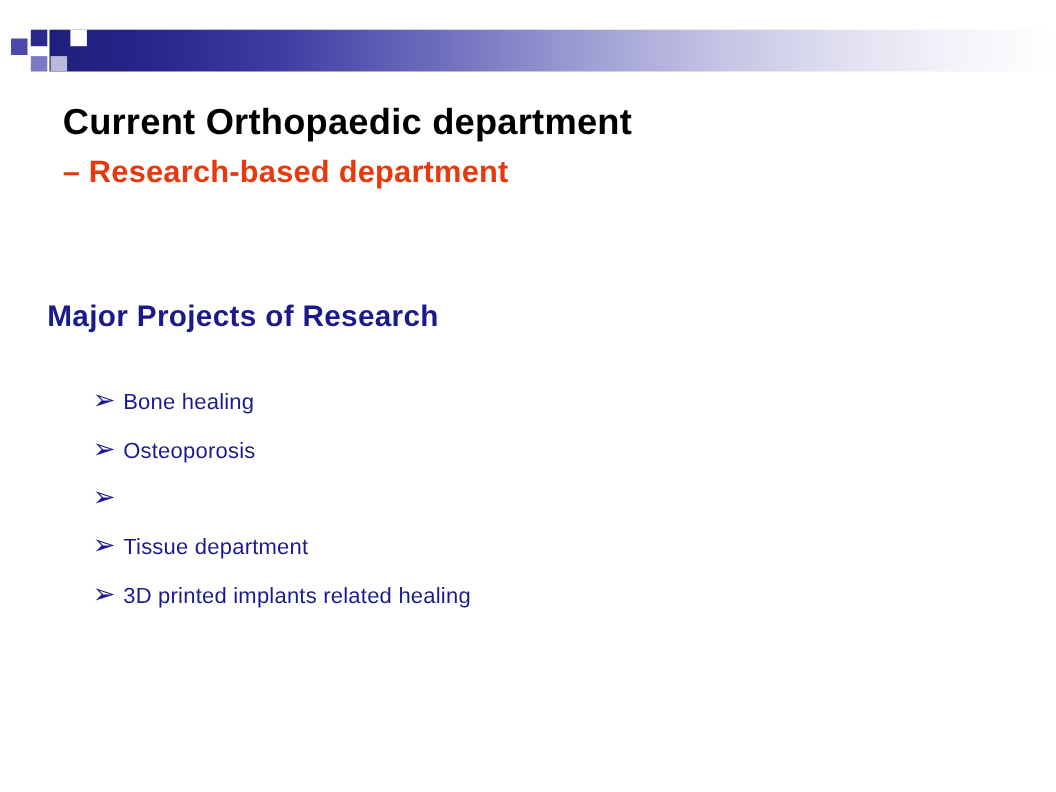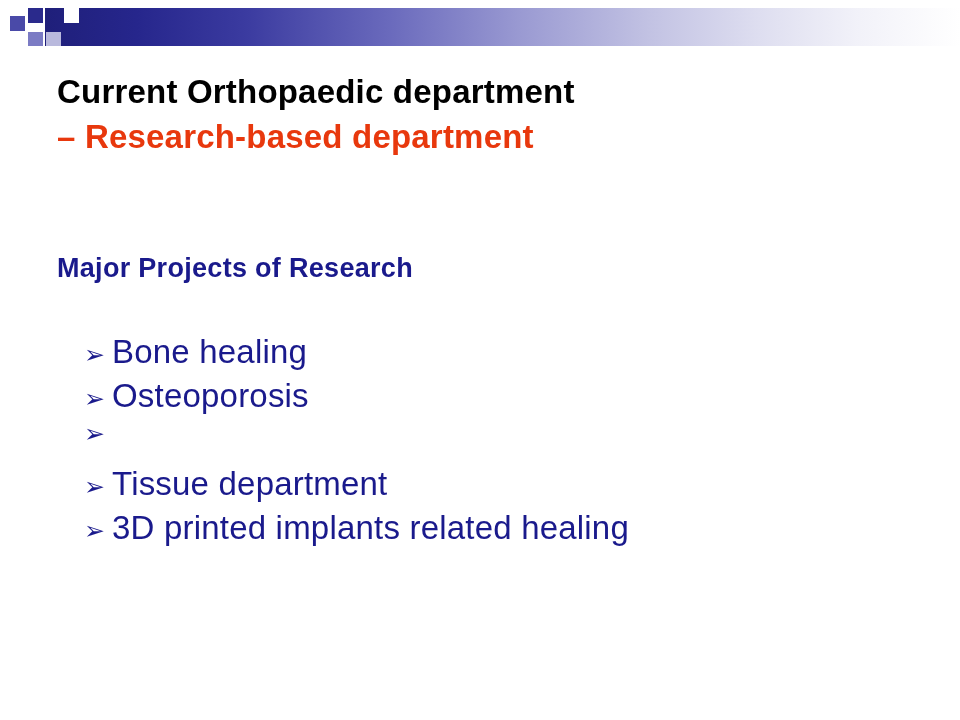--- a/index.html
+++ b/index.html
@@ -12,20 +12,21 @@
     background: #ffffff;
     font-family: "Liberation Sans", sans-serif;
     overflow: hidden;
   }
 
   .slide {
     position: relative;
     width: 960px;
     height: 512px;
     background: #ffffff;
+    margin-top: 19px;
   }
 
   
   .header-band {
     position: absolute;
     left: 0;
     top: 8px;
     width: 960px;
     height: 38px;
   }
@@ -65,33 +66,33 @@
   }
   .title-line1 {
     font-size: 33px;
     font-weight: bold;
     color: #000000;
     letter-spacing: 0.2px;
     line-height: 40px;
     white-space: nowrap;
   }
   .title-line2 {
-    font-size: 33px;
+    font-size: 28px;
     font-weight: bold;
     color: #e8380d;
     letter-spacing: 0.2px;
     line-height: 42px;
     margin-top: 4px;
     white-space: nowrap;
   }
 
   
   .section-heading {
     position: absolute;
-    left: 57px;
+    left: 43px;
     top: 253px;
     font-size: 27px;
     font-weight: bold;
     color: #1a1a8c;
     letter-spacing: 0.3px;
     white-space: nowrap;
     text-align: center;
   }
 
   
@@ -110,21 +111,21 @@
   }
   .bullet-marker {
     display: inline-block;
     width: 28px;
     flex: 0 0 28px;
     font-size: 25px;
     color: #1a1a8c;
     line-height: 1;
   }
   .bullet-text {
-    font-size: 33px;
+    font-size: 20px;
     color: #1a1a8c;
     white-space: nowrap;
     letter-spacing: 0.2px;
   }
 </style>
 </head>
 <body>
 
 <div class="slide">
 

